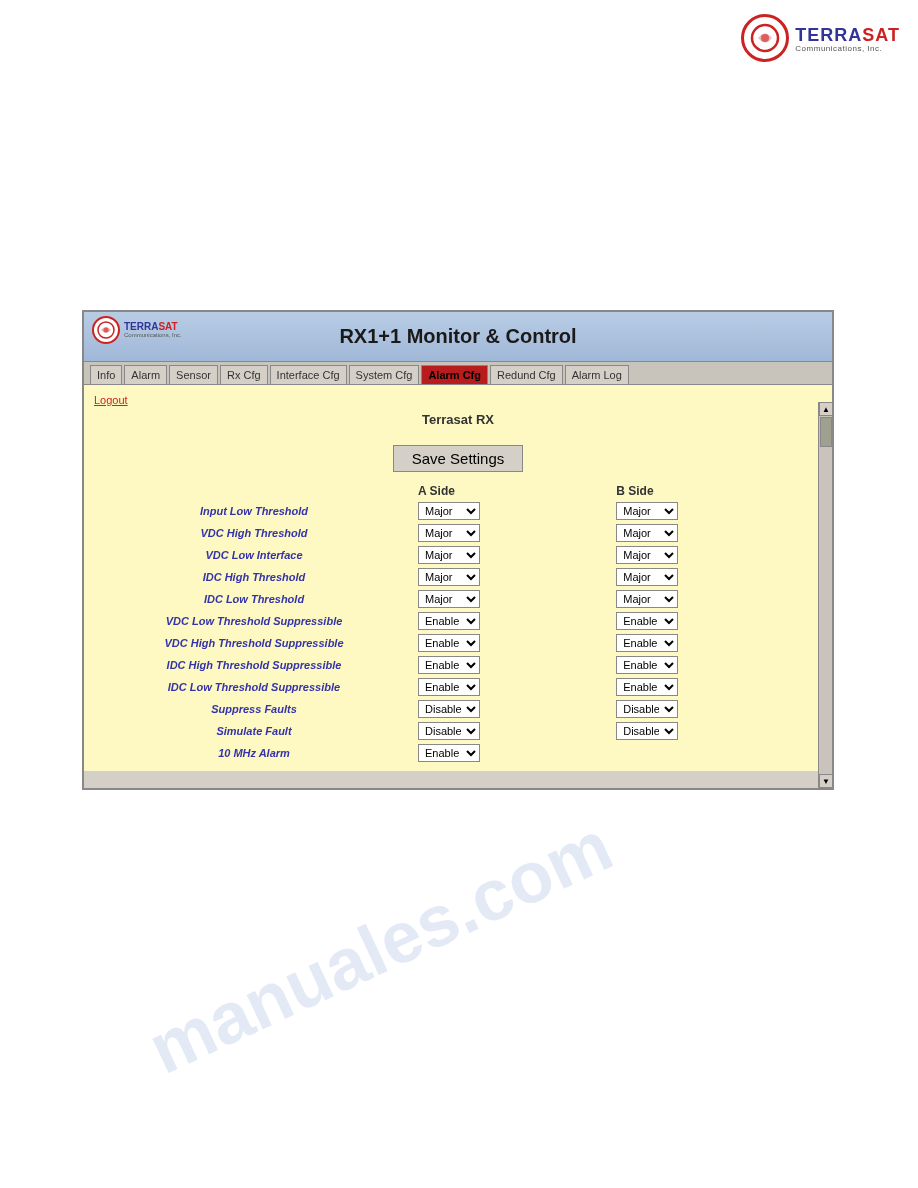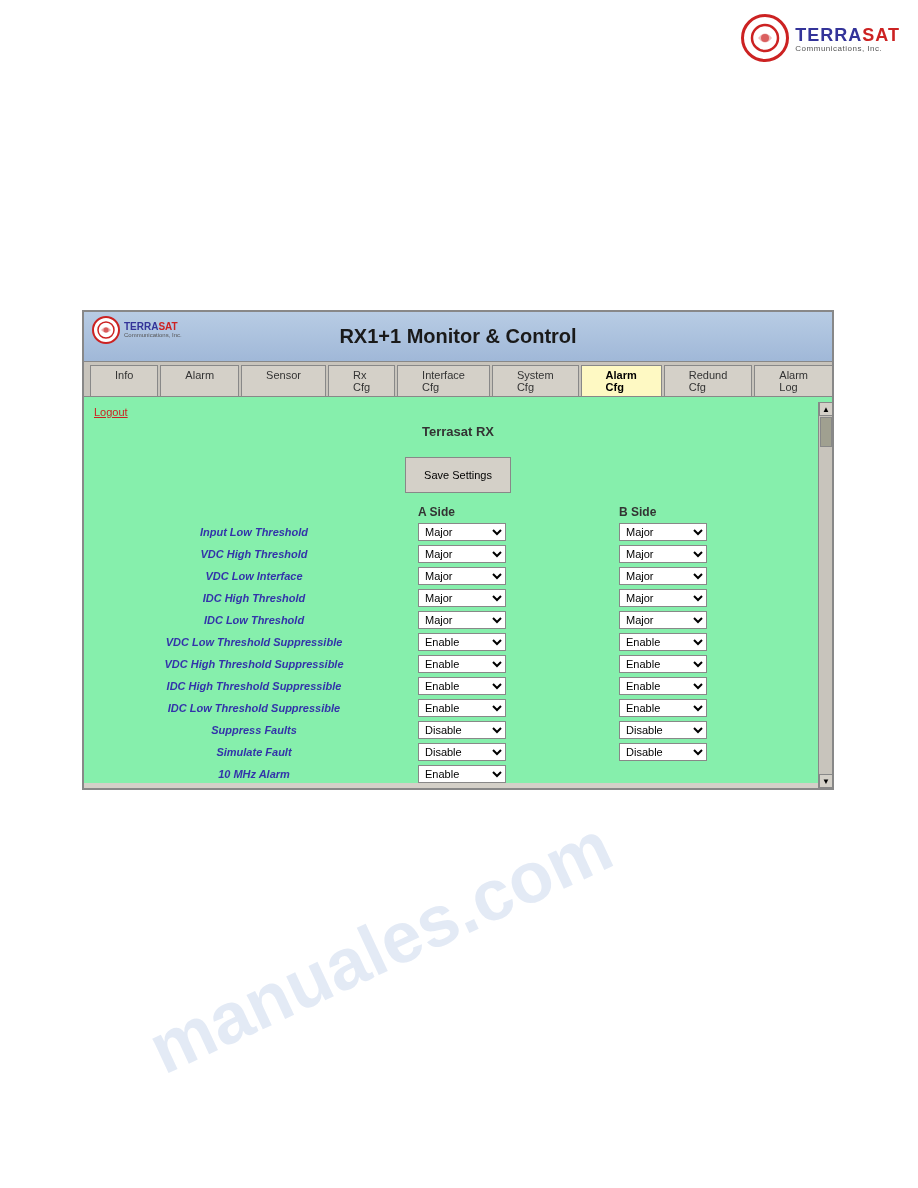--- a/index.html
+++ b/index.html
@@ -120,37 +120,37 @@
 
     
     .nav-tabs {
       display: flex;
       background: #c8c4bc;
       border-bottom: 1px solid #888;
       padding: 3px 6px 0;
       gap: 2px;
     }
     .nav-tab {
-      padding: 3px 24px;
+      padding: 3px 6px;
       font-size: 11px;
       border: 1px solid #888;
       border-bottom: none;
       background: #d4d0c8;
       cursor: pointer;
       color: #333;
     }
     .nav-tab.active {
+      background: #b91c1c;
+      font-weight: bold;
+      color: #000;
+    }
+
+    
+    .content-area {
       background: #fef9c3;
-      font-weight: bold;
-      color: #000;
-    }
-
-    
-    .content-area {
-      background: #86efac;
       padding: 8px 10px;
       height: calc(100% - 90px);
       overflow-y: auto;
       position: relative;
     }
 
     .logout-link {
       color: #cc2222;
       text-decoration: underline;
       cursor: pointer;
@@ -166,24 +166,24 @@
     }
 
     .section-title {
       font-size: 13px;
       font-weight: bold;
       color: #333;
       margin-bottom: 18px;
     }
 
     .save-btn {
-      padding: 11px 18px;
+      padding: 4px 18px;
       background: #d4d0c8;
       border: 1px solid #888;
-      font-size: 11px;
+      font-size: 15px;
       cursor: pointer;
       margin-bottom: 10px;
     }
 
     
     .form-table {
       width: 100%;
       border-collapse: collapse;
     }
 
@@ -207,21 +207,21 @@
     .form-table td {
       padding: 2px 4px;
     }
 
     select {
       font-size: 11px;
       padding: 1px 2px;
       border: 1px solid #888;
       background: white;
       height: 18px;
-      width: 88px;
+      width: 62px;
     }
 
     
     .scroll-bar {
       position: absolute;
       right: 0;
       top: 90px;
       width: 14px;
       height: calc(100% - 90px);
       background: #c8c4bc;

